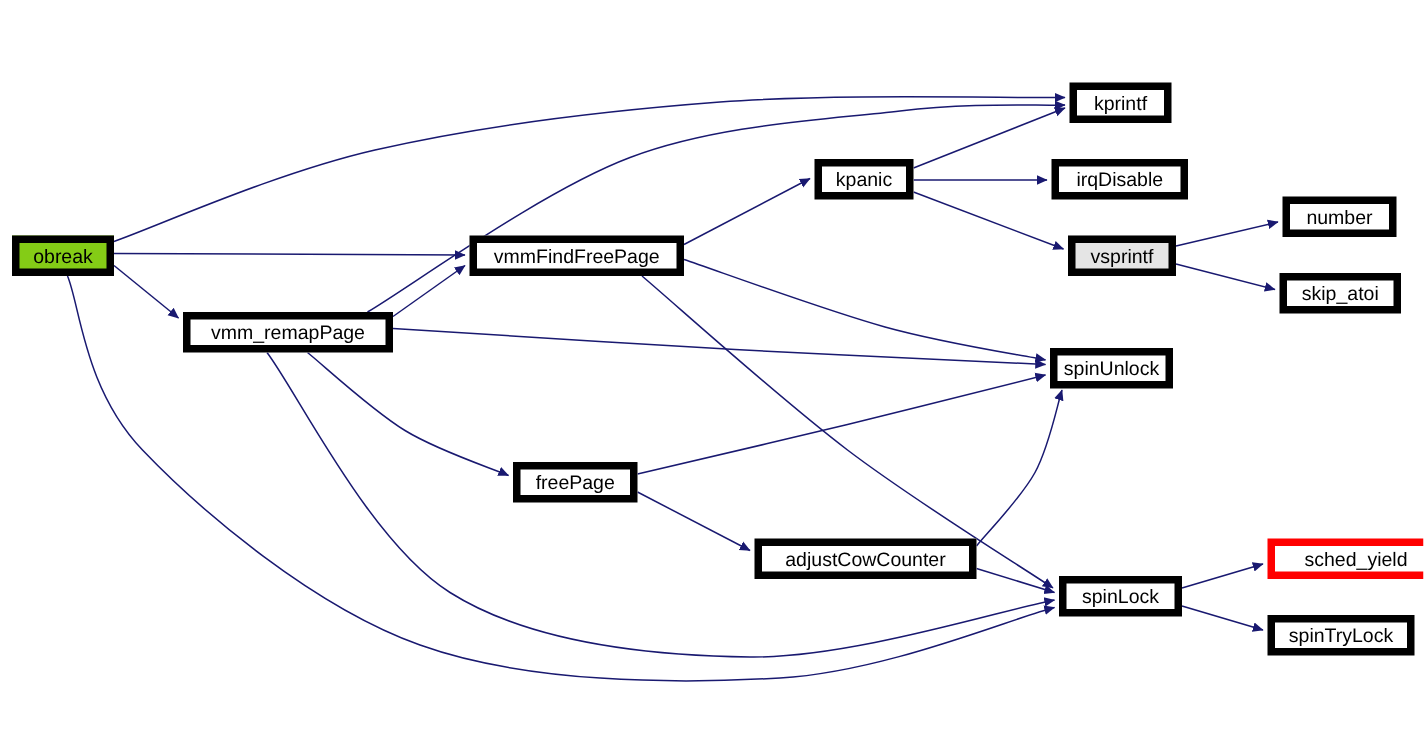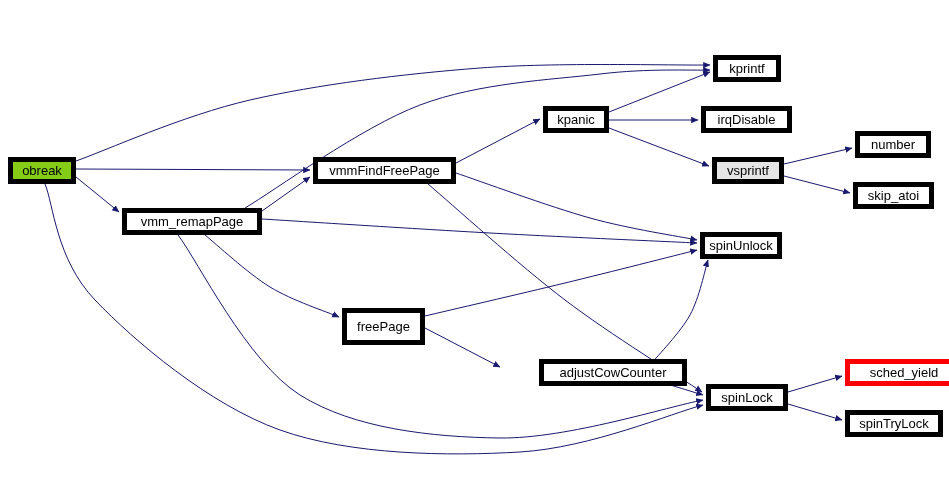--- a/index.html
+++ b/index.html
@@ -48,22 +48,22 @@
         <path d="M651,364 C657.5,355.8333333333333 680.5,332.3333333333333 690,315 C699.5,297.6666666666667 705,269.1666666666667 708,260" class="edge" marker-end="url(#arrow)" style="stroke: rgb(25, 25, 112);"></path>
         <path d="M651,379 L703,395" class="edge" marker-end="url(#arrow)" style="stroke: rgb(25, 25, 112);"></path>
         <path d="M788,392 L842,376" class="edge" marker-end="url(#arrow)" style="stroke: rgb(25, 25, 112);"></path>
         <path d="M788,404 L842,420" class="edge" marker-end="url(#arrow)" style="stroke: rgb(25, 25, 112);"></path>
       </g>
   </svg>
   <div id="node-layer">
       <div class="graph-node" style="left: 8px; top: 157px; width: 68px; height: 27px; background: #84cc16; border-color: rgb(0, 0, 0);">obreak</div>
       <div class="graph-node" style="left: 122px; top: 208px; width: 140px; height: 27px; background: rgb(255, 255, 255); border-color: rgb(0, 0, 0);">vmm_remapPage</div>
       <div class="graph-node" style="left: 313px; top: 157px; width: 143px; height: 27px; background: rgb(255, 255, 255); border-color: rgb(0, 0, 0);">vmmFindFreePage</div>
-      <div class="graph-node" style="left: 342px; top: 308px; width: 83px; height: 37px; background: rgb(255, 255, 255); border-color: rgb(0, 0, 0); text-align: center;">freePage</div>
-      <div class="graph-node" style="left: 503px; top: 359px; width: 148px; height: 27px; background: rgb(255, 255, 255); border-color: rgb(0, 0, 0); margin-left: 36px;">adjustCowCounter</div>
+      <div class="graph-node" style="left: 342px; top: 308px; width: 83px; height: 27px; background: rgb(255, 255, 255); border-color: rgb(0, 0, 0); text-align: center;">freePage</div>
+      <div class="graph-node" style="left: 503px; top: 359px; width: 148px; height: 27px; background: rgb(255, 255, 255); border-color: rgb(0, 0, 0);">adjustCowCounter</div>
       <div class="graph-node" style="left: 543px; top: 106px; width: 66px; height: 27px; background: rgb(255, 255, 255); border-color: rgb(0, 0, 0);">kpanic</div>
       <div class="graph-node" style="left: 713px; top: 55px; width: 68px; height: 27px; background: rgb(255, 255, 255); border-color: rgb(0, 0, 0);">kprintf</div>
       <div class="graph-node" style="left: 701px; top: 106px; width: 91px; height: 27px; background: rgb(255, 255, 255); border-color: rgb(0, 0, 0);">irqDisable</div>
       <div class="graph-node" style="left: 712px; top: 157px; width: 72px; height: 27px; background: #e5e5e5; border-color: rgb(0, 0, 0);">vsprintf</div>
       <div class="graph-node" style="left: 855px; top: 131px; width: 76px; height: 27px; background: rgb(255, 255, 255); border-color: rgb(0, 0, 0);">number</div>
       <div class="graph-node" style="left: 853px; top: 182px; width: 81px; height: 27px; background: rgb(255, 255, 255); border-color: rgb(0, 0, 0);">skip_atoi</div>
       <div class="graph-node" style="left: 700px; top: 232px; width: 82px; height: 27px; background: rgb(255, 255, 255); border-color: rgb(0, 0, 0);">spinUnlock</div>
       <div class="graph-node" style="left: 706px; top: 384px; width: 82px; height: 27px; background: rgb(255, 255, 255); border-color: rgb(0, 0, 0);">spinLock</div>
       <div class="graph-node" style="left: 845px; top: 359px; width: 118px; height: 27px; background: rgb(255, 255, 255); border-color: rgb(255, 0, 0);">sched_yield</div>
       <div class="graph-node" style="left: 845px; top: 410px; width: 98px; height: 27px; background: rgb(255, 255, 255); border-color: rgb(0, 0, 0);">spinTryLock</div>

